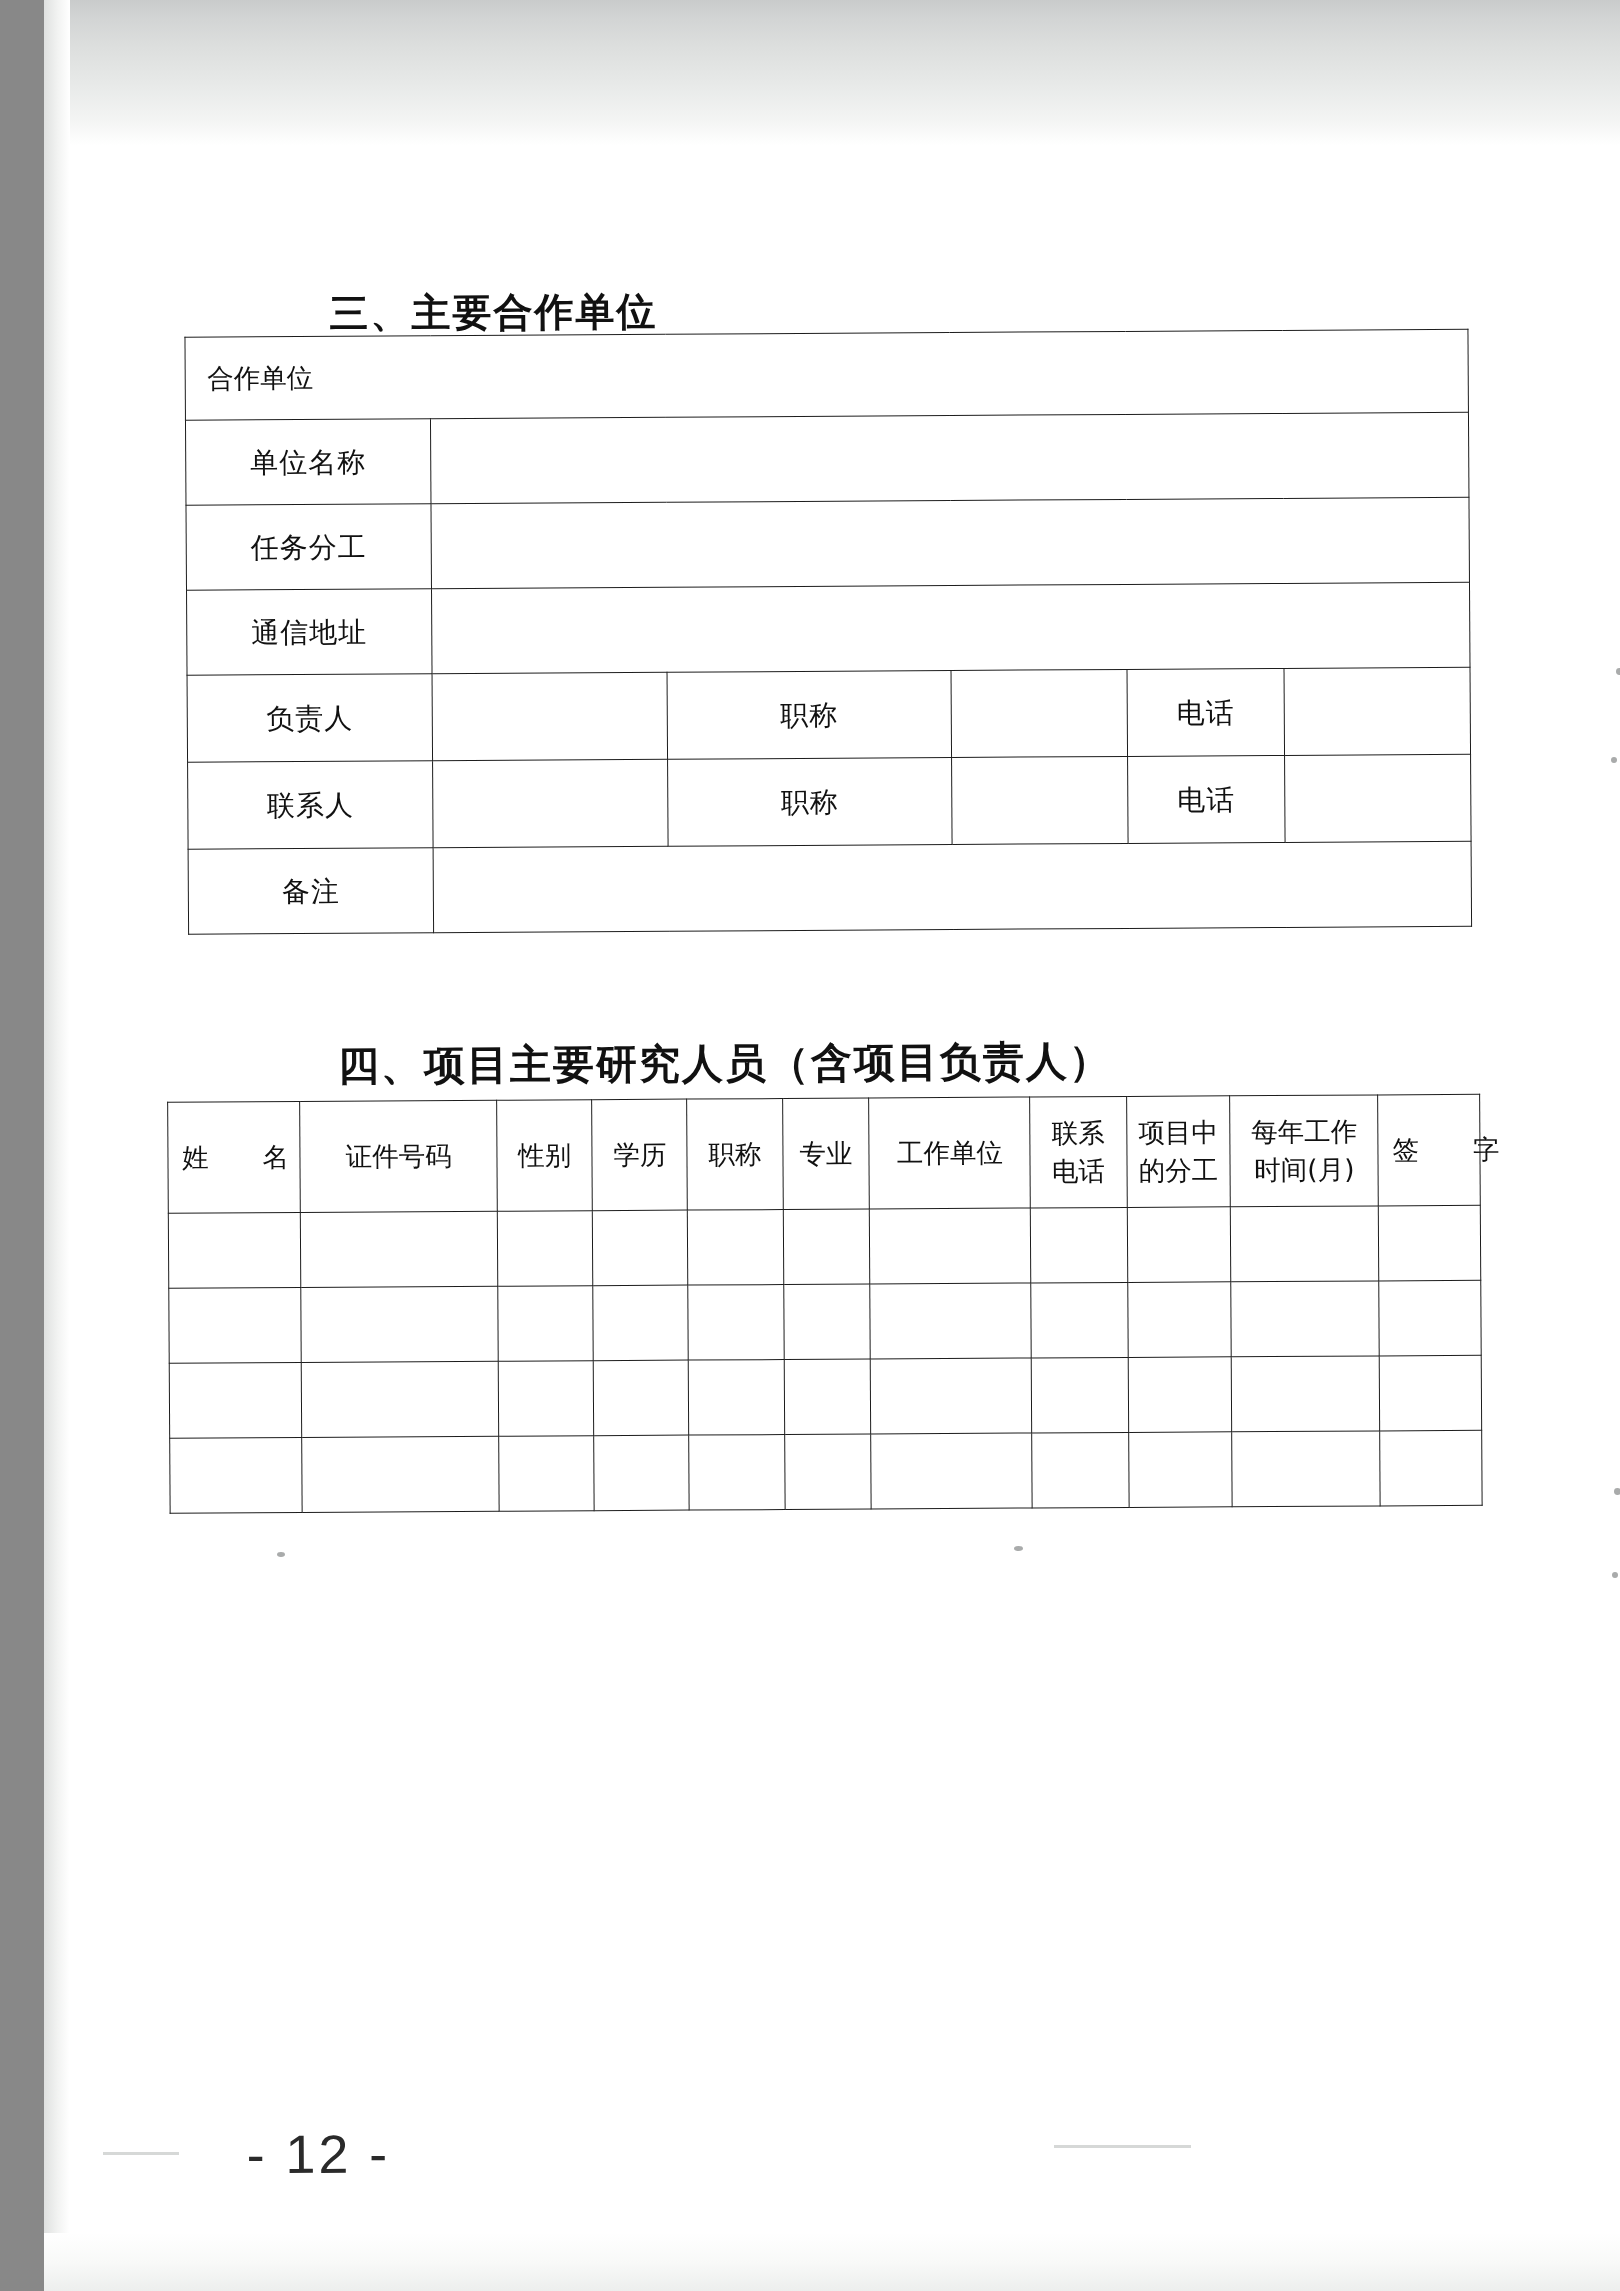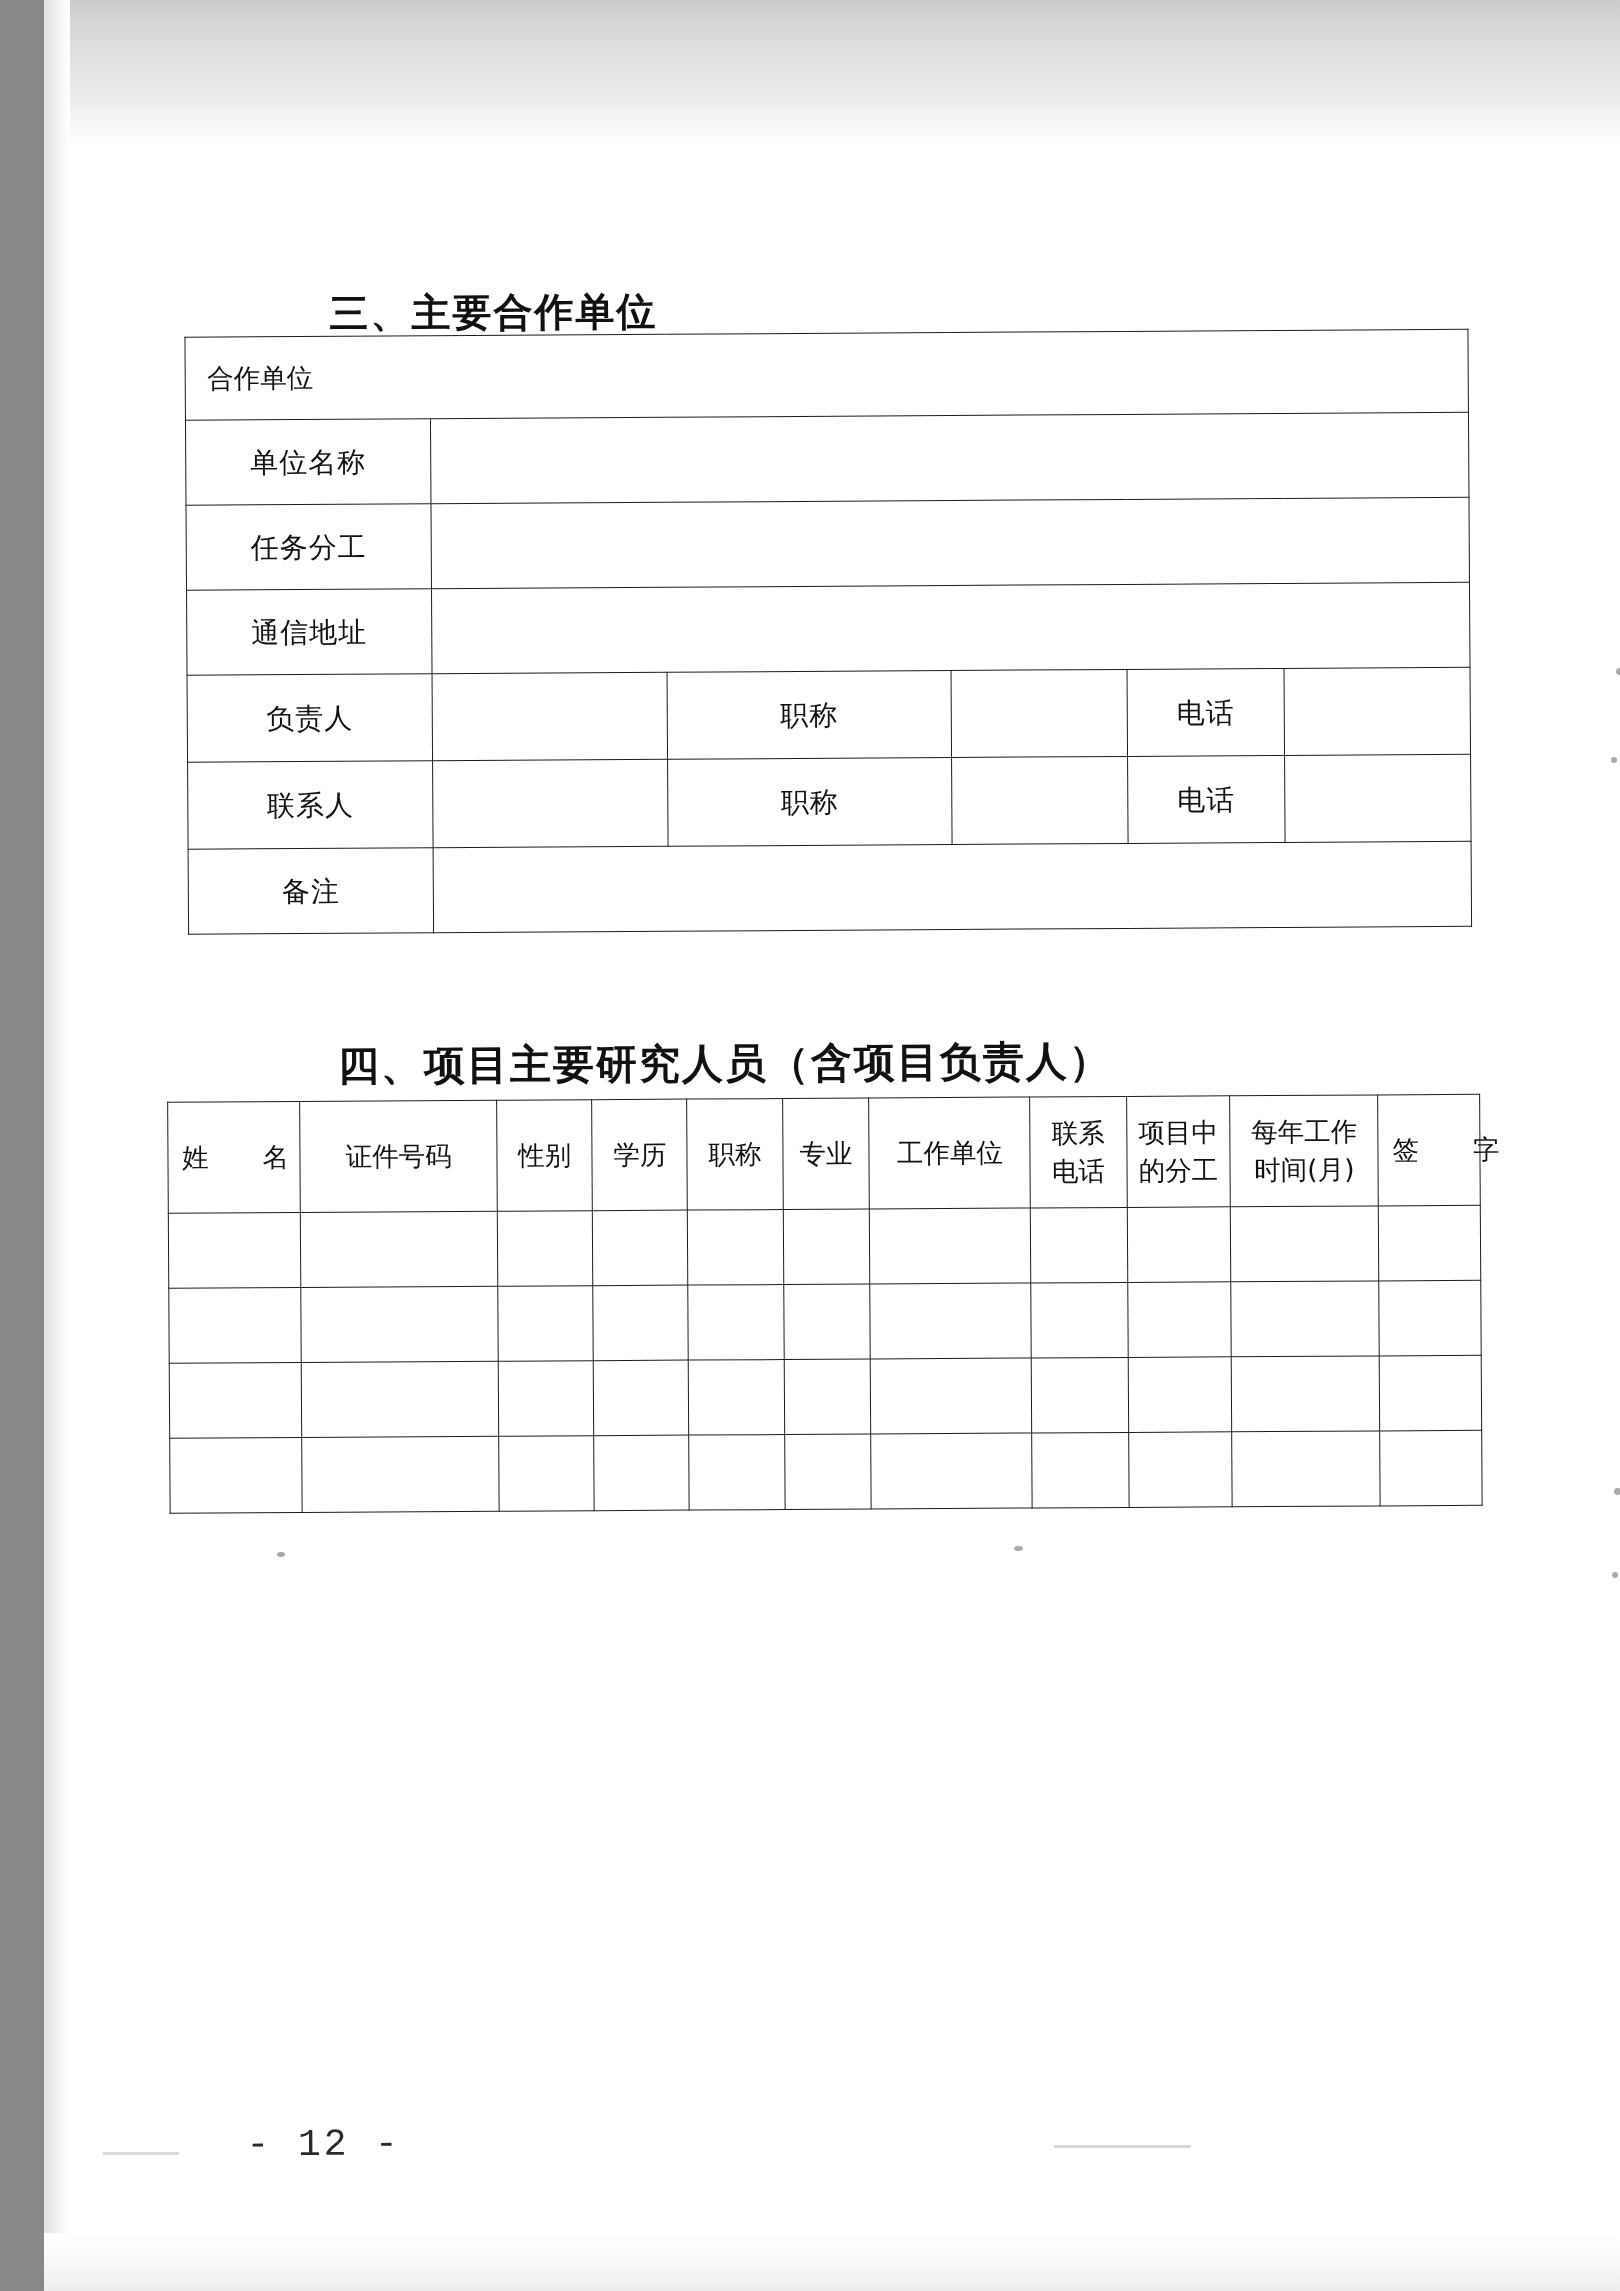--- a/index.html
+++ b/index.html
@@ -139,22 +139,22 @@
   }
   #table-staff td.head span.spaced {
     letter-spacing: 13.7px;
     padding-left: 13.7px;
   }
 
   .page-number {
     position: absolute;
     left: 196px;
     top: 2120px;
-    font-family: Liberation Mono, monospace;
-    font-size: 38px;
+    font-family: Liberation Sans, sans-serif;
+    font-size: 54px;
     letter-spacing: 2.9px;
     color: #2a2a2a;
   }
 </style>
 </head>
 <body>
 
 <div class="page">
 
   <div class="doc">

